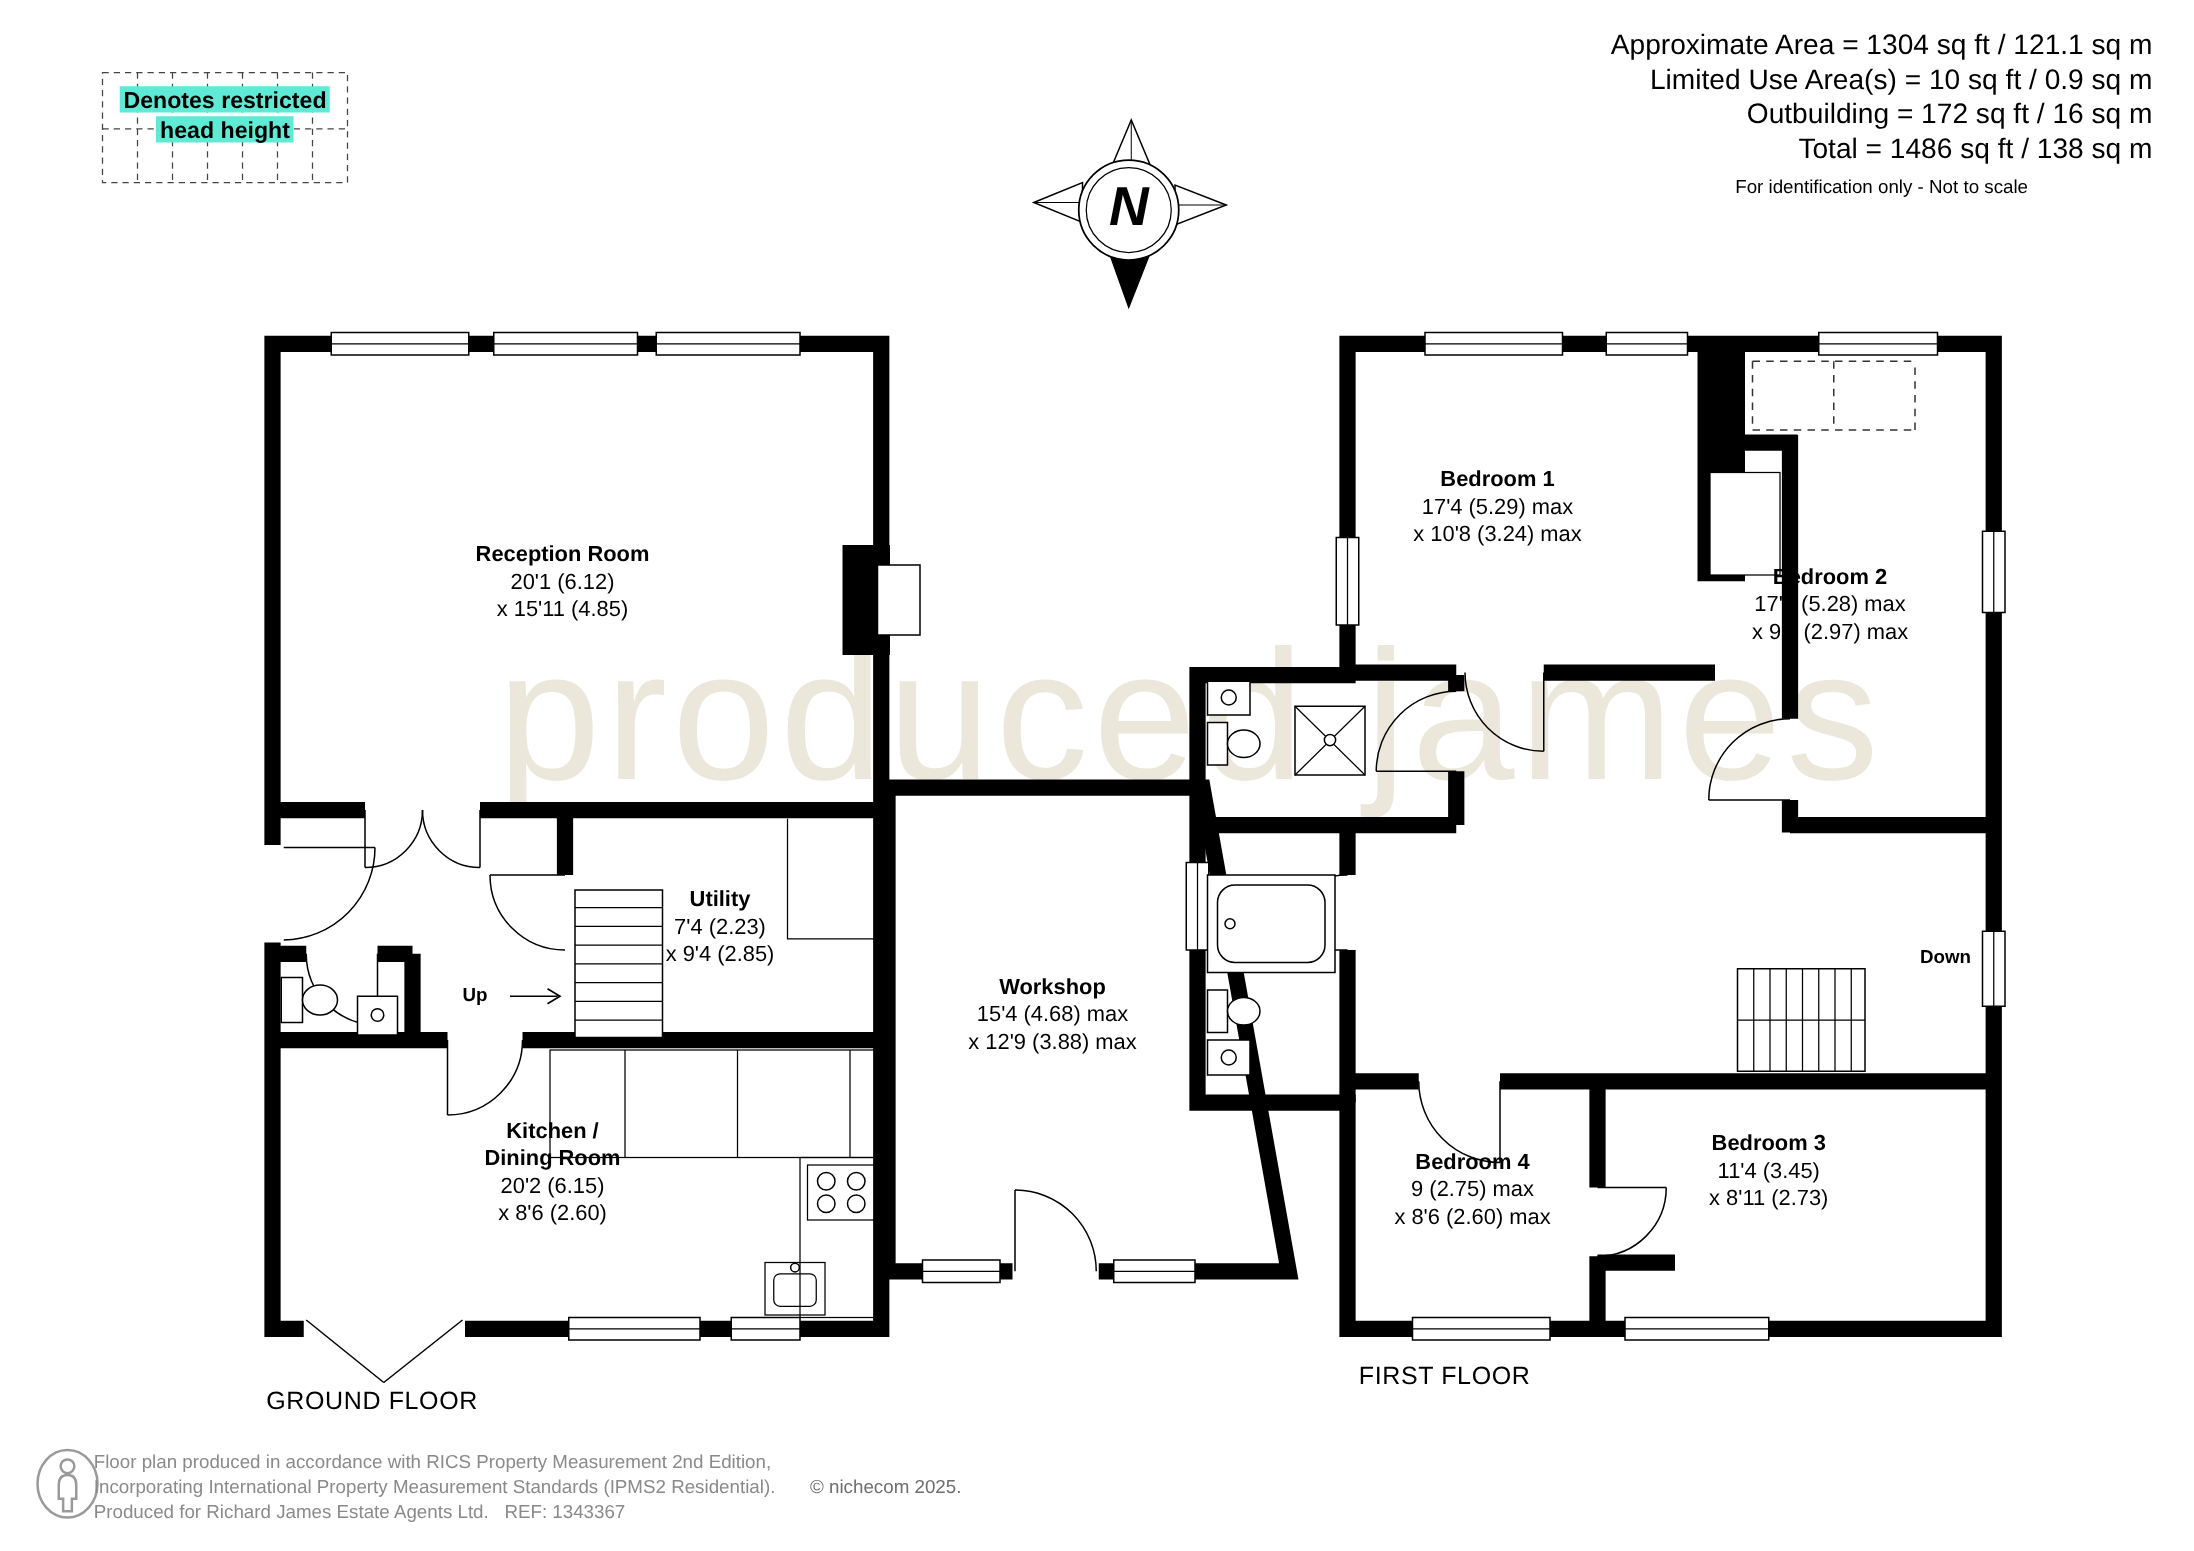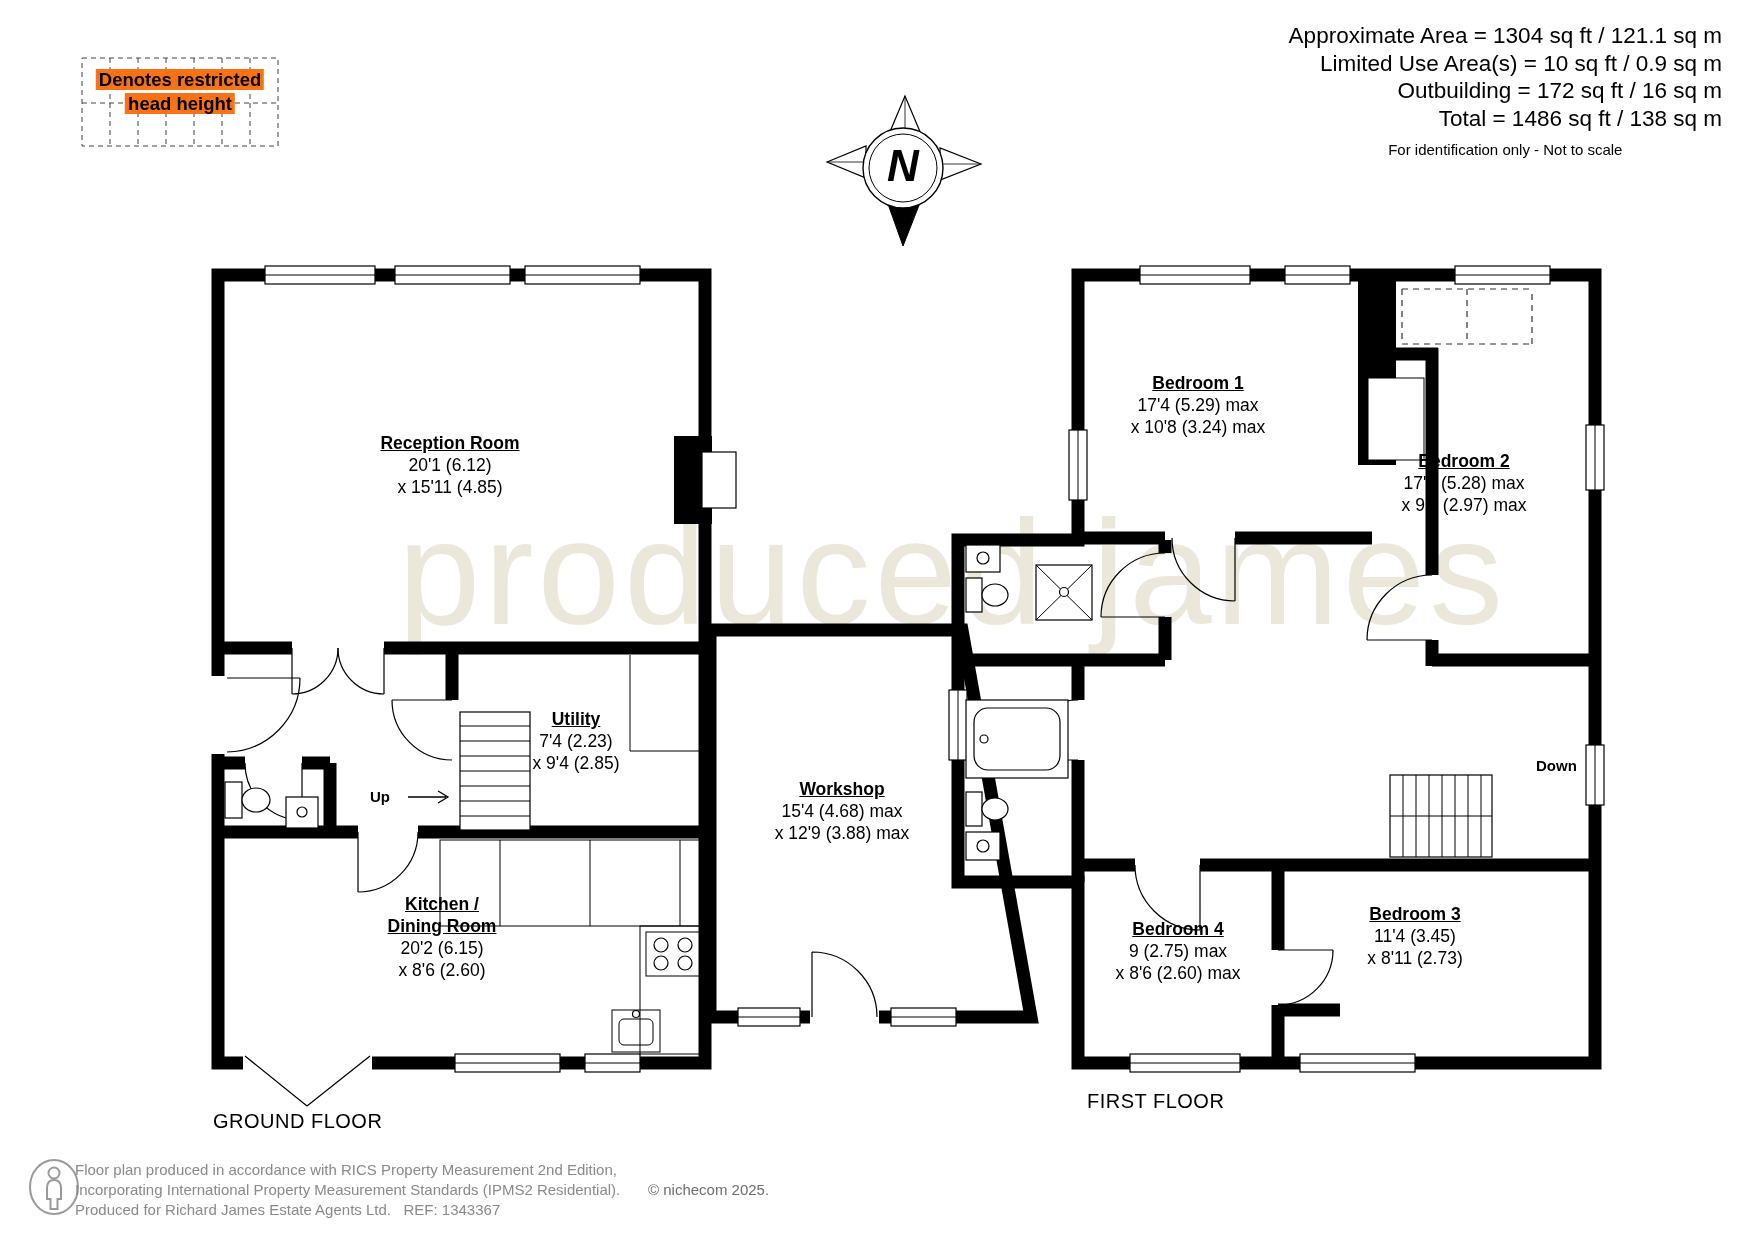--- a/index.html
+++ b/index.html
@@ -6,24 +6,24 @@
   .page{position:relative;width:1755px;height:1241px;background:#ffffff;overflow:hidden;
         font-family:"Liberation Sans",sans-serif;color:#000;}
   .plan-svg{position:absolute;left:0;top:0;z-index:2;}
   .watermark{position:absolute;left:398px;top:488px;z-index:1;font-size:148px;
              color:#ece7db;white-space:nowrap;letter-spacing:4px;z-index:1;}
   .hdr{position:absolute;top:22px;right:33px;text-align:right;z-index:3;}
   .hdr .area-line{font-size:22.5px;line-height:27.5px;}
   .hdr .disclaimer{font-size:15px;margin-top:9px;text-align:center;}
   .legend-text{position:absolute;left:180px;top:68px;transform:translateX(-50%);
                text-align:center;z-index:3;font-weight:bold;font-size:18.5px;line-height:24px;}
-  .legend-text span{background:#f97316;padding:0 3px;white-space:nowrap;}
+  .legend-text span{background:#5eead4;padding:0 3px;white-space:nowrap;}
   .room-label{position:absolute;transform:translateX(-50%);text-align:center;z-index:3;
               font-size:17.5px;line-height:22px;white-space:nowrap;}
-  .room-name{font-weight:bold;text-decoration:underline;}
+  .room-name{font-weight:bold;}
   .stair-label{position:absolute;z-index:3;font-size:15px;font-weight:bold;}
   .floor-title{position:absolute;z-index:3;font-size:20px;font-weight:normal;letter-spacing:0.5px;}
   .compass-n{position:absolute;left:903px;top:168px;transform:translate(-50%,-54%);
              z-index:4;font-size:44px;font-weight:bold;font-style:italic;}
   .footer{position:absolute;left:0;top:1150px;width:100%;height:91px;z-index:3;
           font-size:15px;line-height:19px;color:#8a8a8a;}
   .footer .fl{position:absolute;left:75px;white-space:pre;}
   .footer .copyright{position:absolute;left:648px;top:30px;color:#6e6e6e;}
   .person-badge{position:absolute;left:27px;top:7px;}
 </style>

